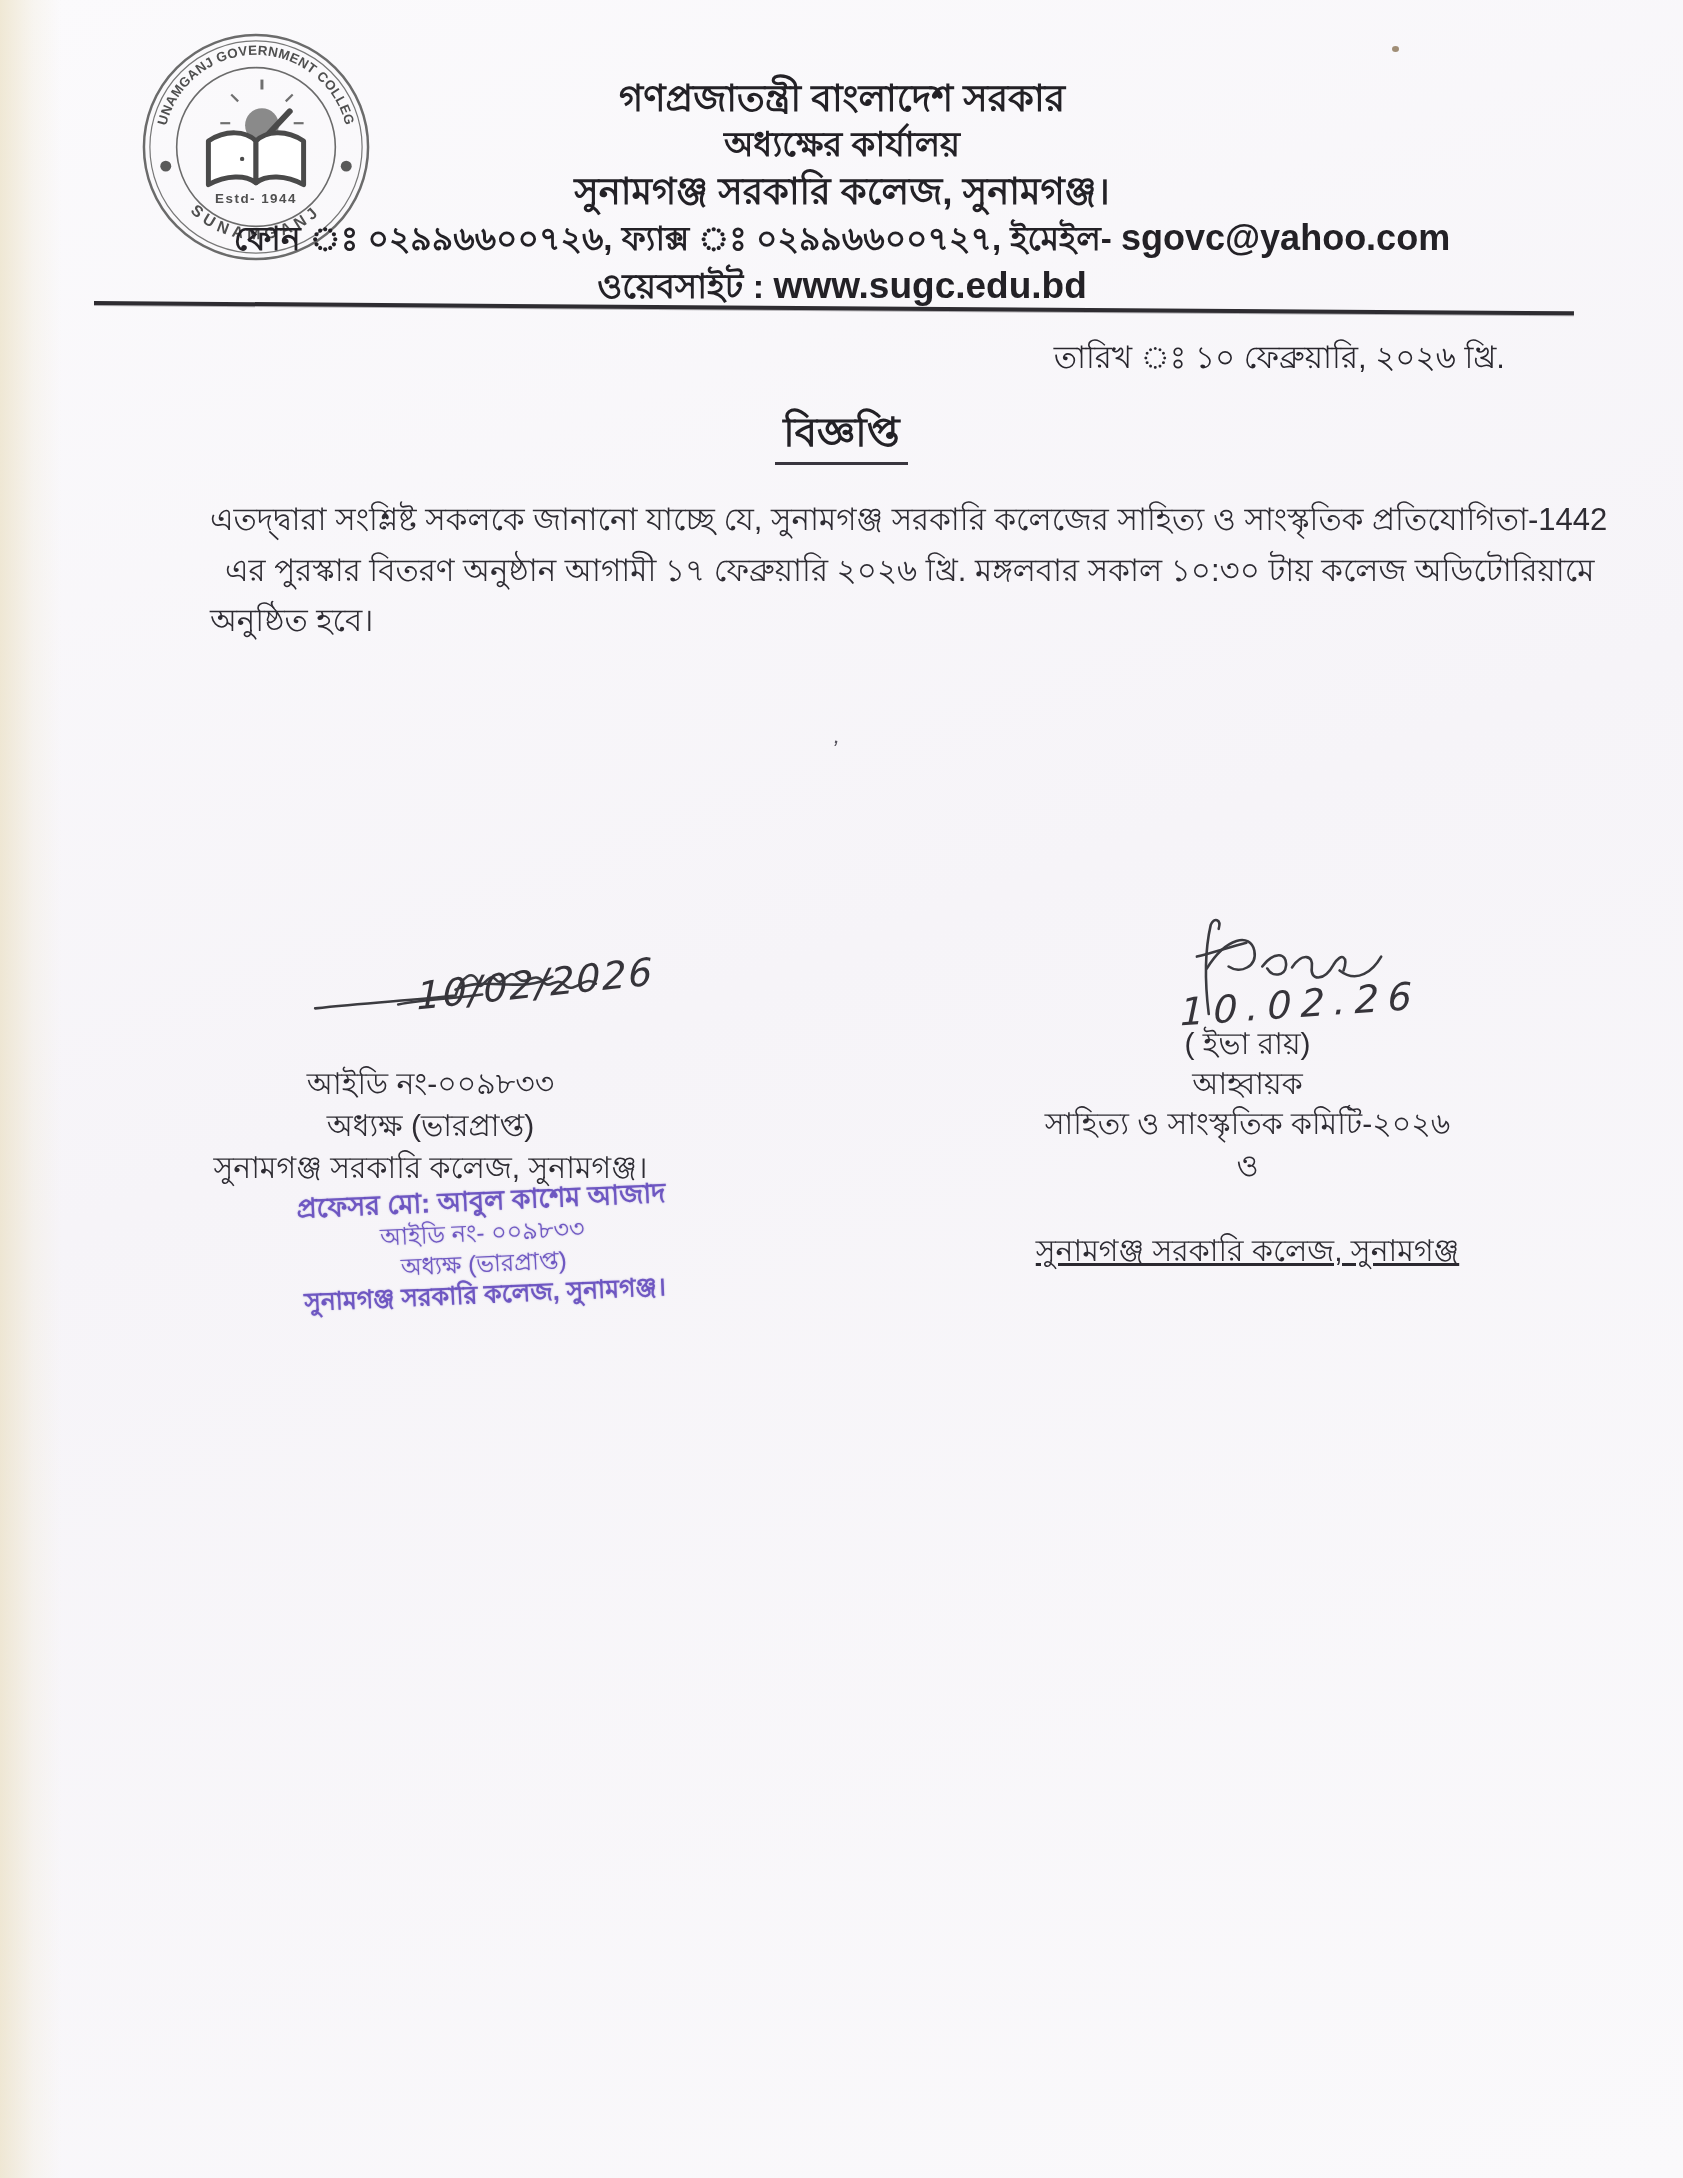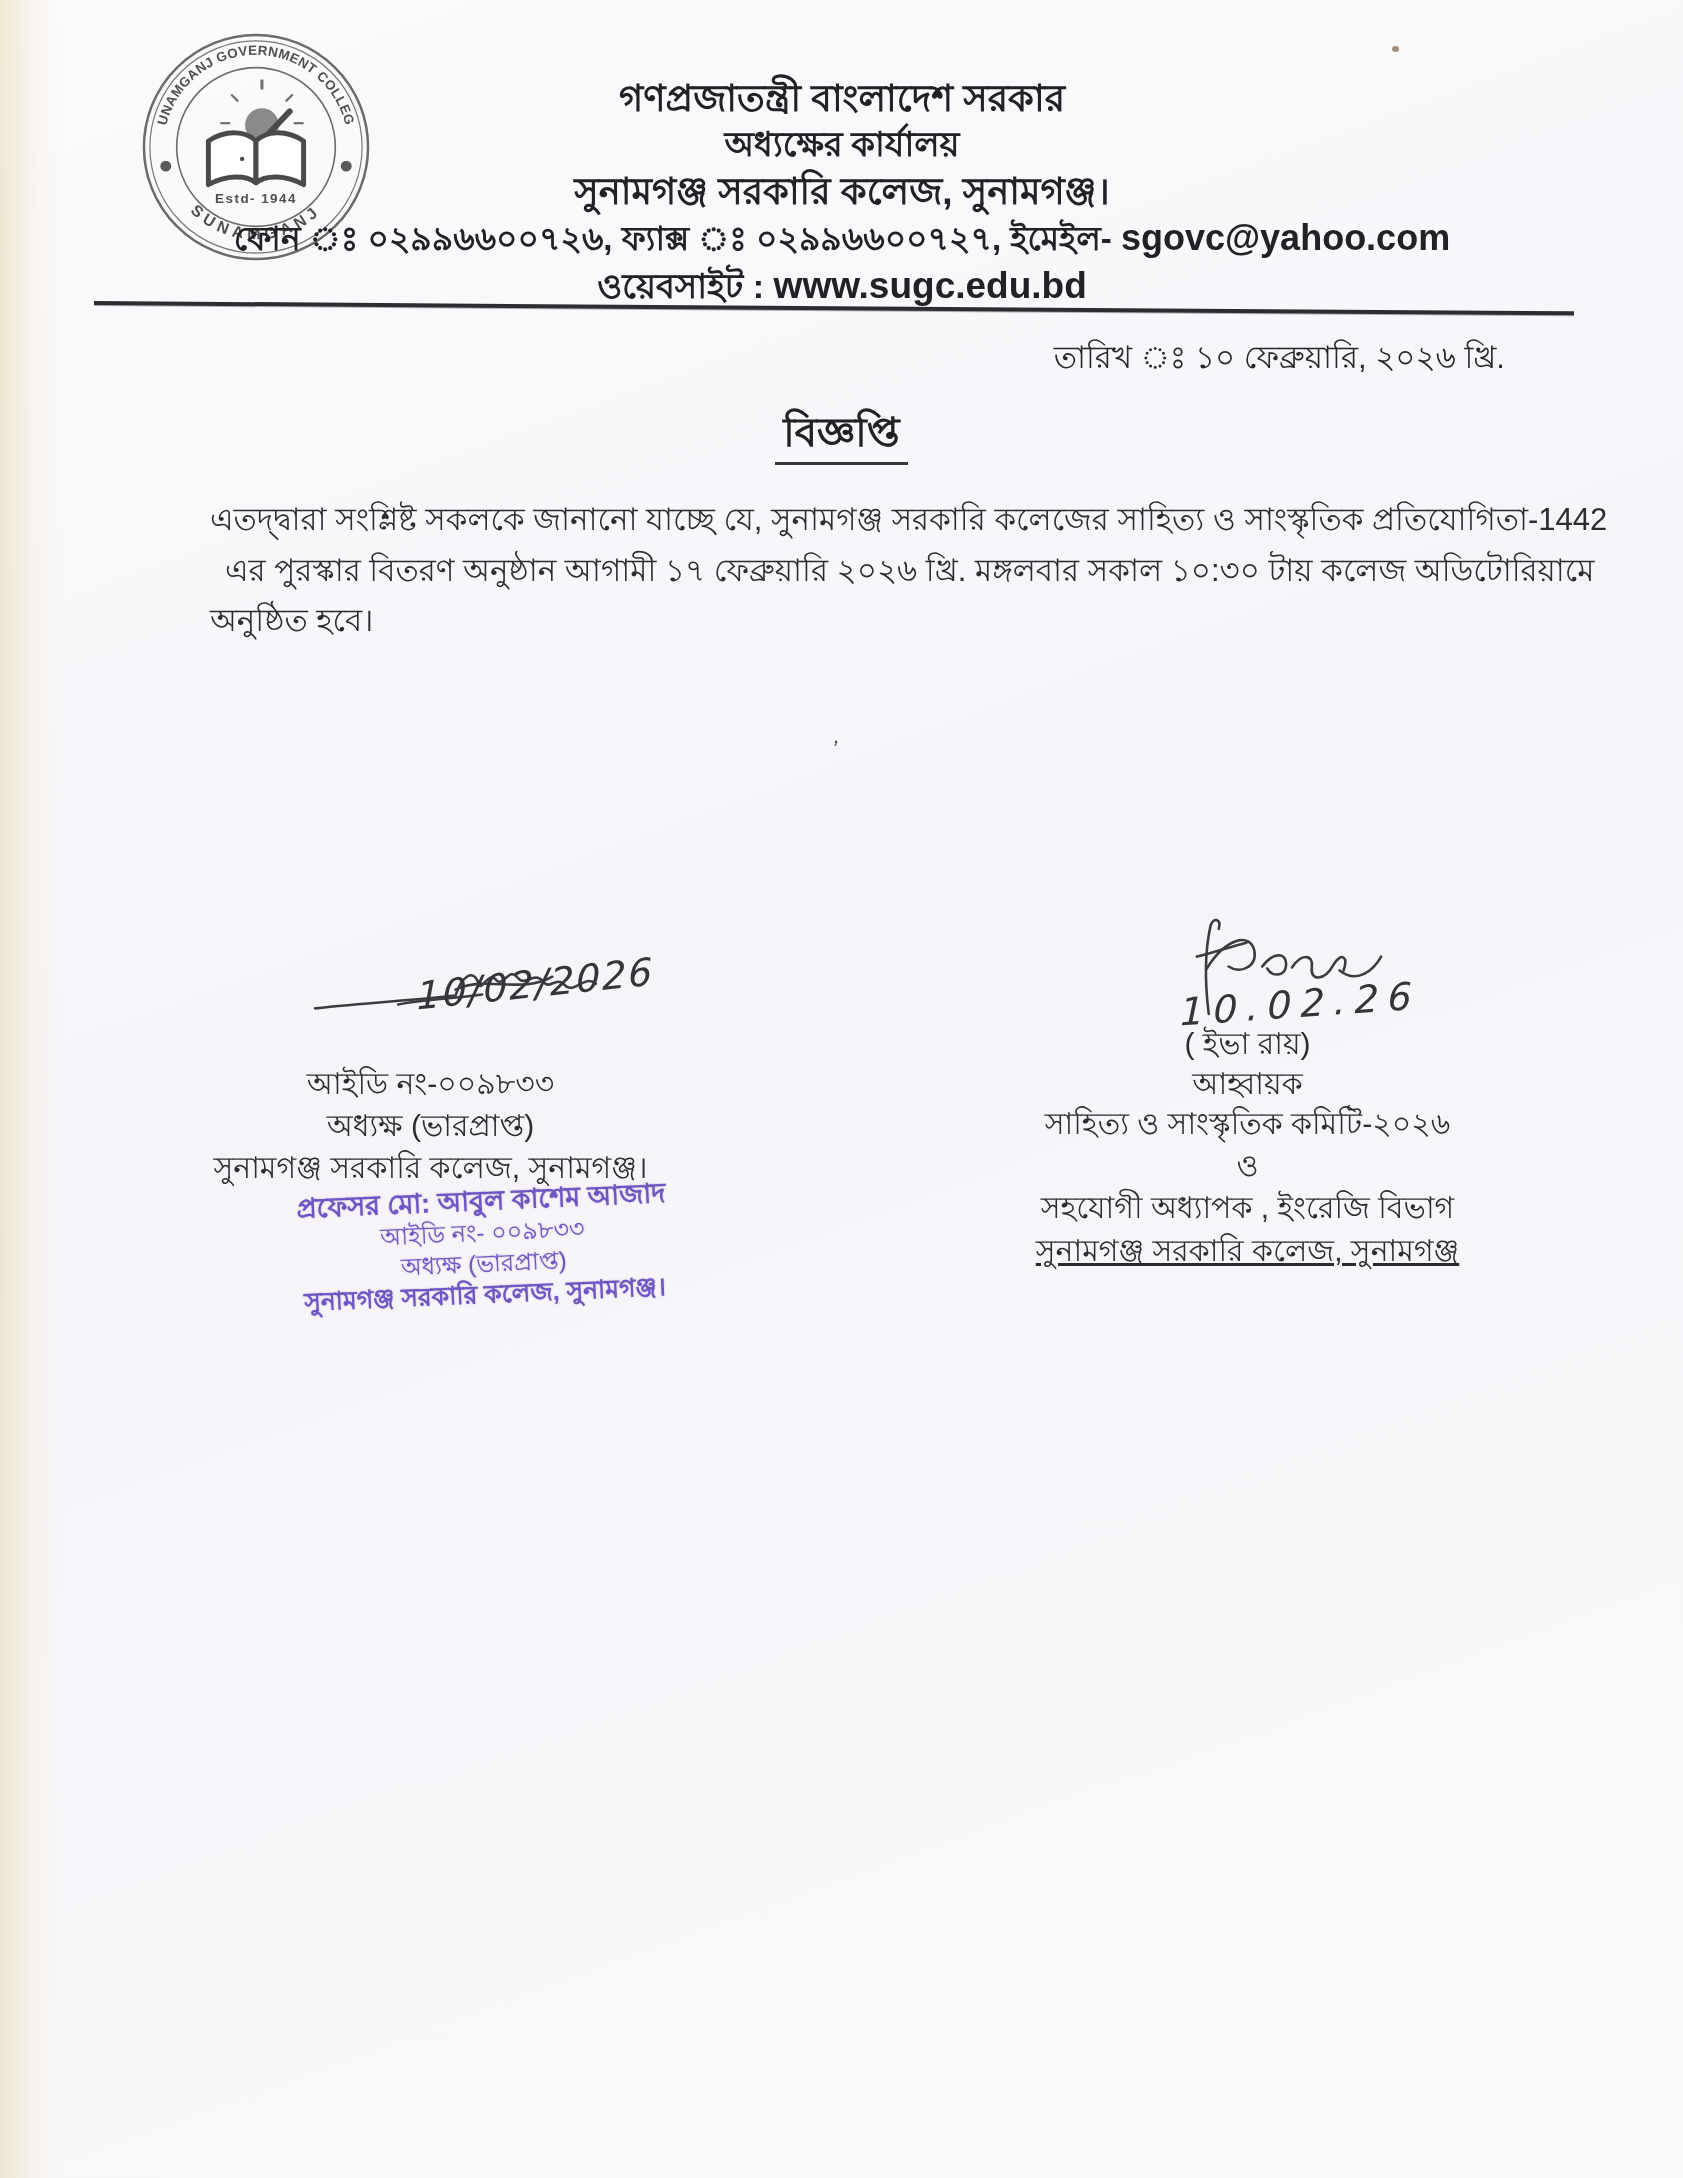--- a/index.html
+++ b/index.html
@@ -15,21 +15,21 @@
     overflow:hidden;
     color:#2b2930;
   }
   .abs{position:absolute;}
   .edge-strip{
     left:0;top:0;width:61px;height:100%;
     background:linear-gradient(90deg,rgba(232,220,186,0.60) 0%,rgba(240,233,212,0.30) 55%,rgba(245,242,234,0) 100%);
   }
   .hdr{ text-align:center; color:#232126; font-weight:bold; white-space:nowrap;}
   .hdr-1{font-size:37px;}
-  .hdr-2{font-size:34px;font-family:Liberation Serif, serif;}
+  .hdr-2{font-size:34px;}
   .hdr-3{font-size:37px;}
   .hdr-4{font-size:33px;}
   .hdr-5{font-size:34px;}
   .latin{font-family:"Liberation Sans","DejaVu Sans",sans-serif;font-weight:bold;}
   .rule{
     height:4px;background:#2e2c31;transform:rotate(0.40deg);transform-origin:left center;
     box-shadow:0 1px 0 rgba(46,44,49,.35);
   }
   .dateline{font-size:31px;color:#28262d;text-align:right;white-space:nowrap;}
   .title{
@@ -180,21 +180,18 @@
   </div>
   <div class="abs sig-col-right" style="top:1060px;">
     <div class="sig-line">আহ্বায়ক</div>
   </div>
   <div class="abs sig-col-right" style="top:1100px;">
     <div class="sig-line">সাহিত্য ও সাংস্কৃতিক কমিটি-২০২৬</div>
   </div>
   <div class="abs sig-col-right" style="top:1142px;">
     <div class="sig-line">ও</div>
   </div>
-  <div class="abs sig-col-right" style="top:1184px;">
-    <div class="sig-line">সহযোগী অধ্যাপক , ইংরেজি বিভাগ</div>
-  </div>
   <div class="abs sig-col-right" style="top:1227px;text-decoration:underline;">
     <div class="sig-line">সুনামগঞ্জ সরকারি কলেজ, সুনামগঞ্জ</div>
   </div>
 
 </div>
 
 
 </body></html>

